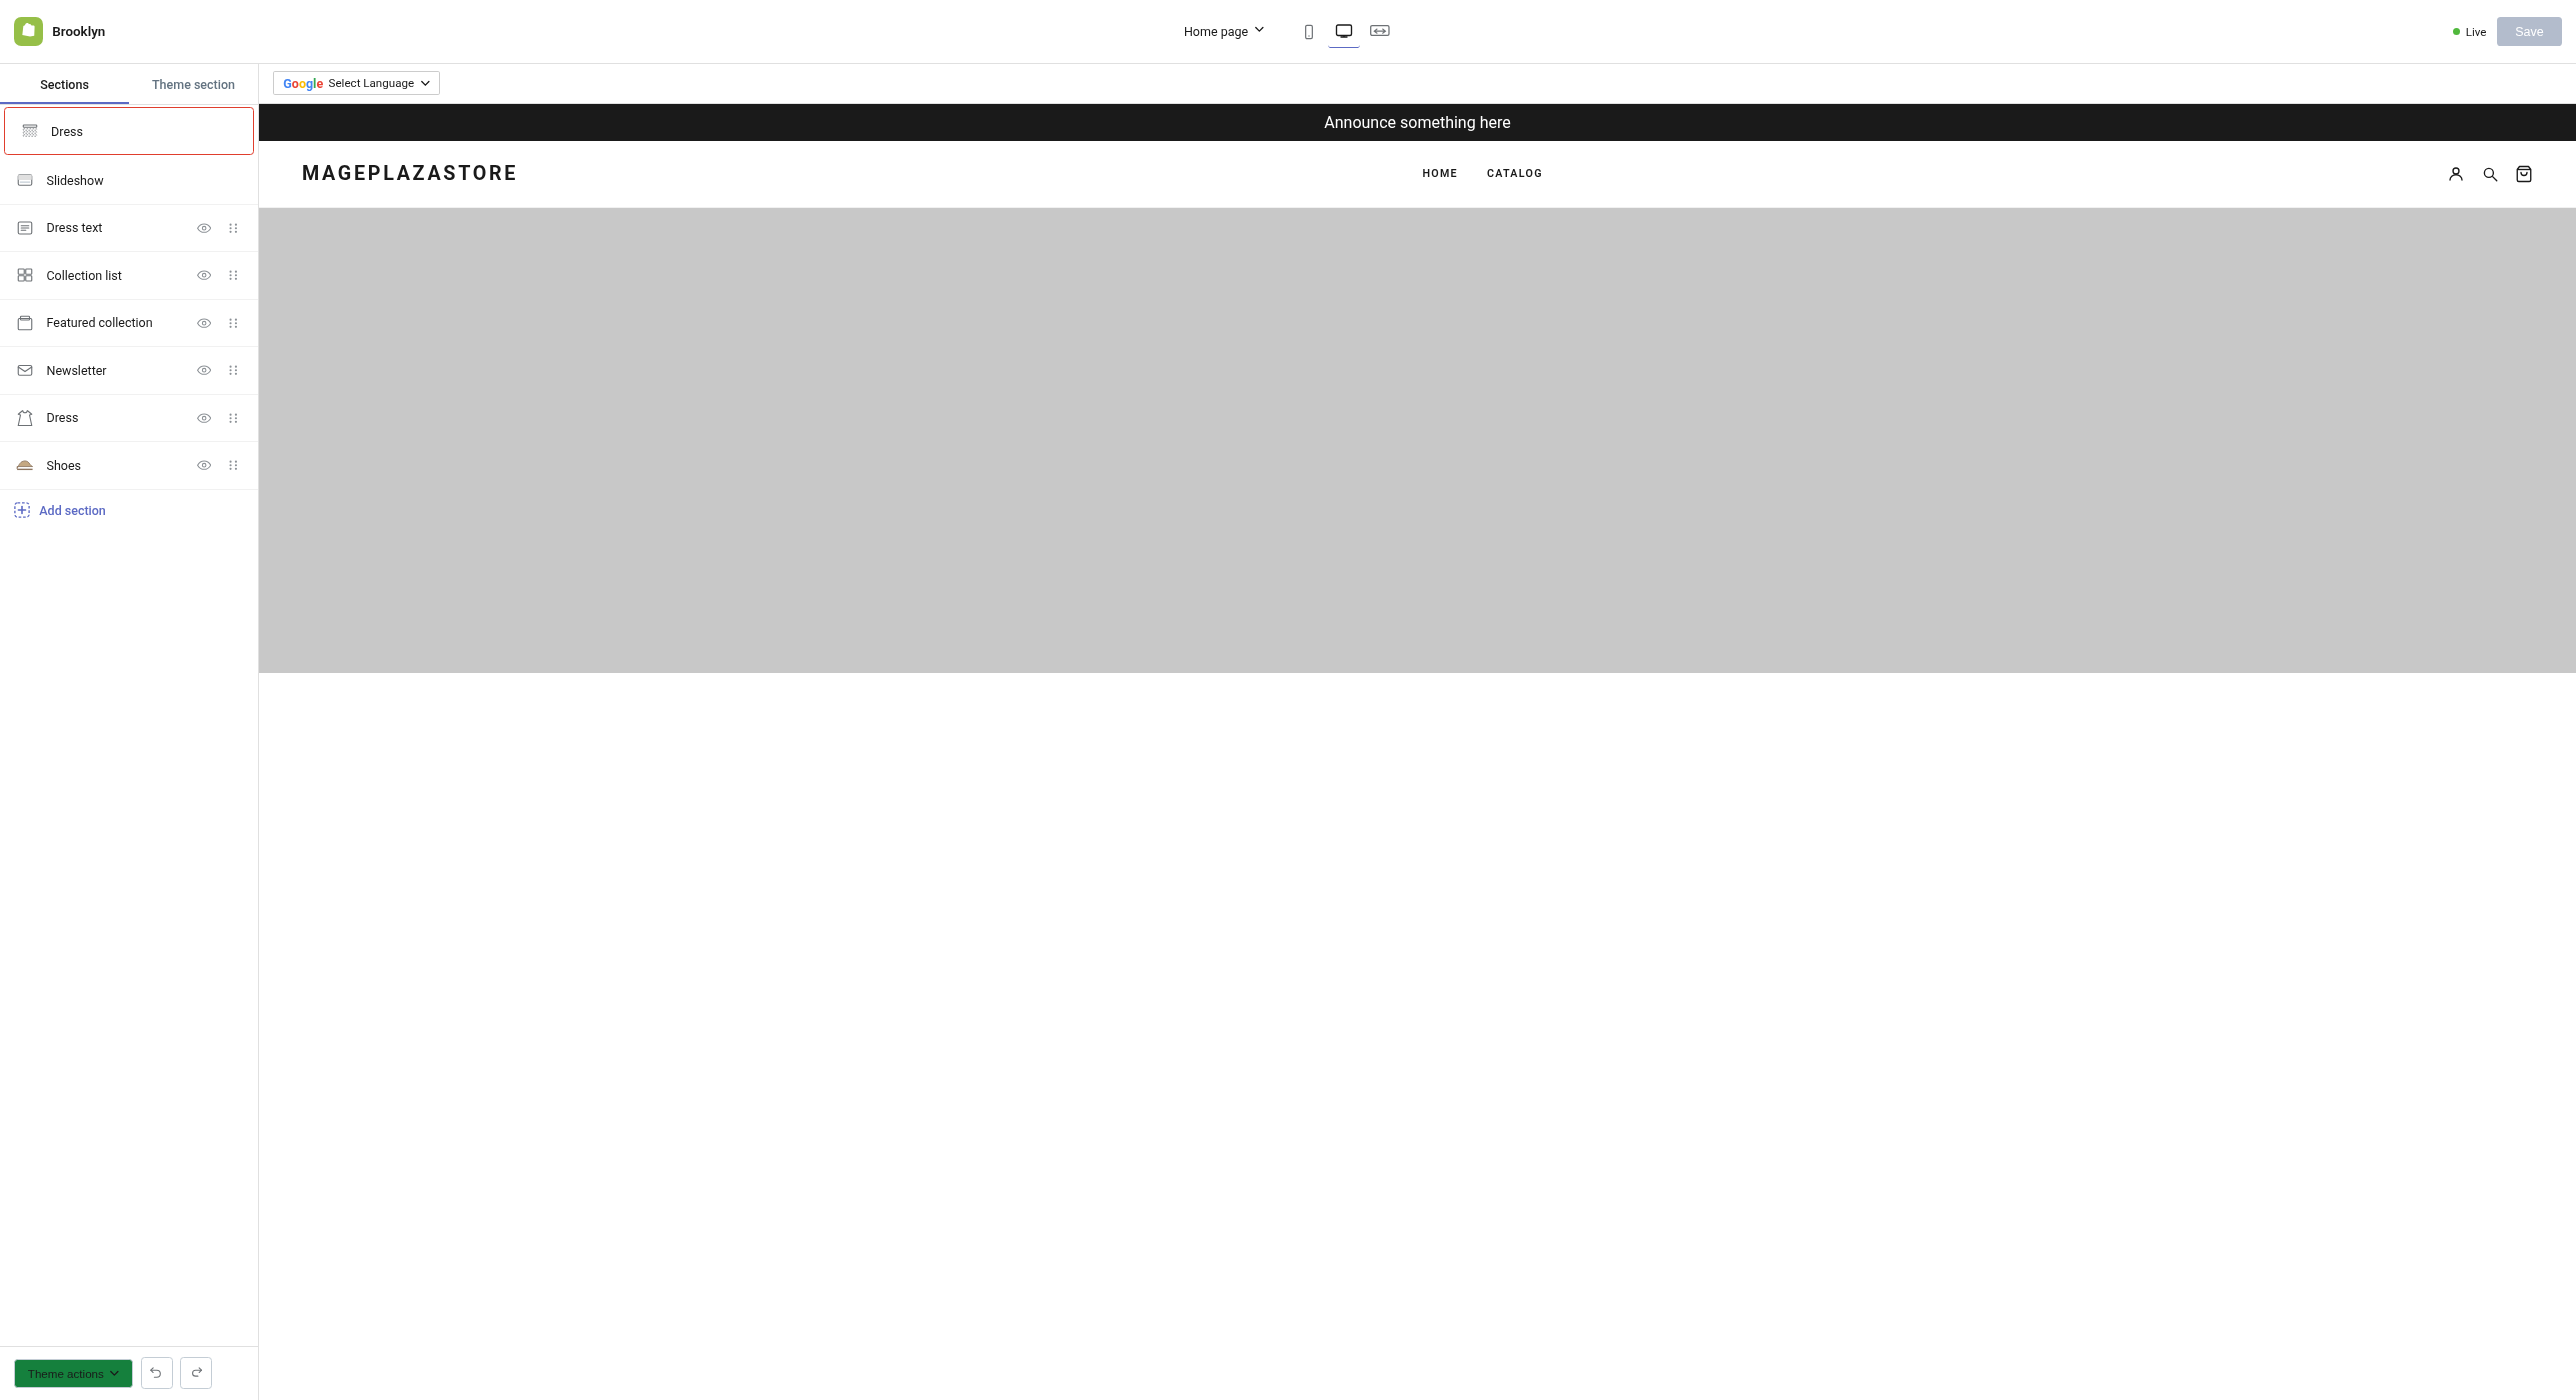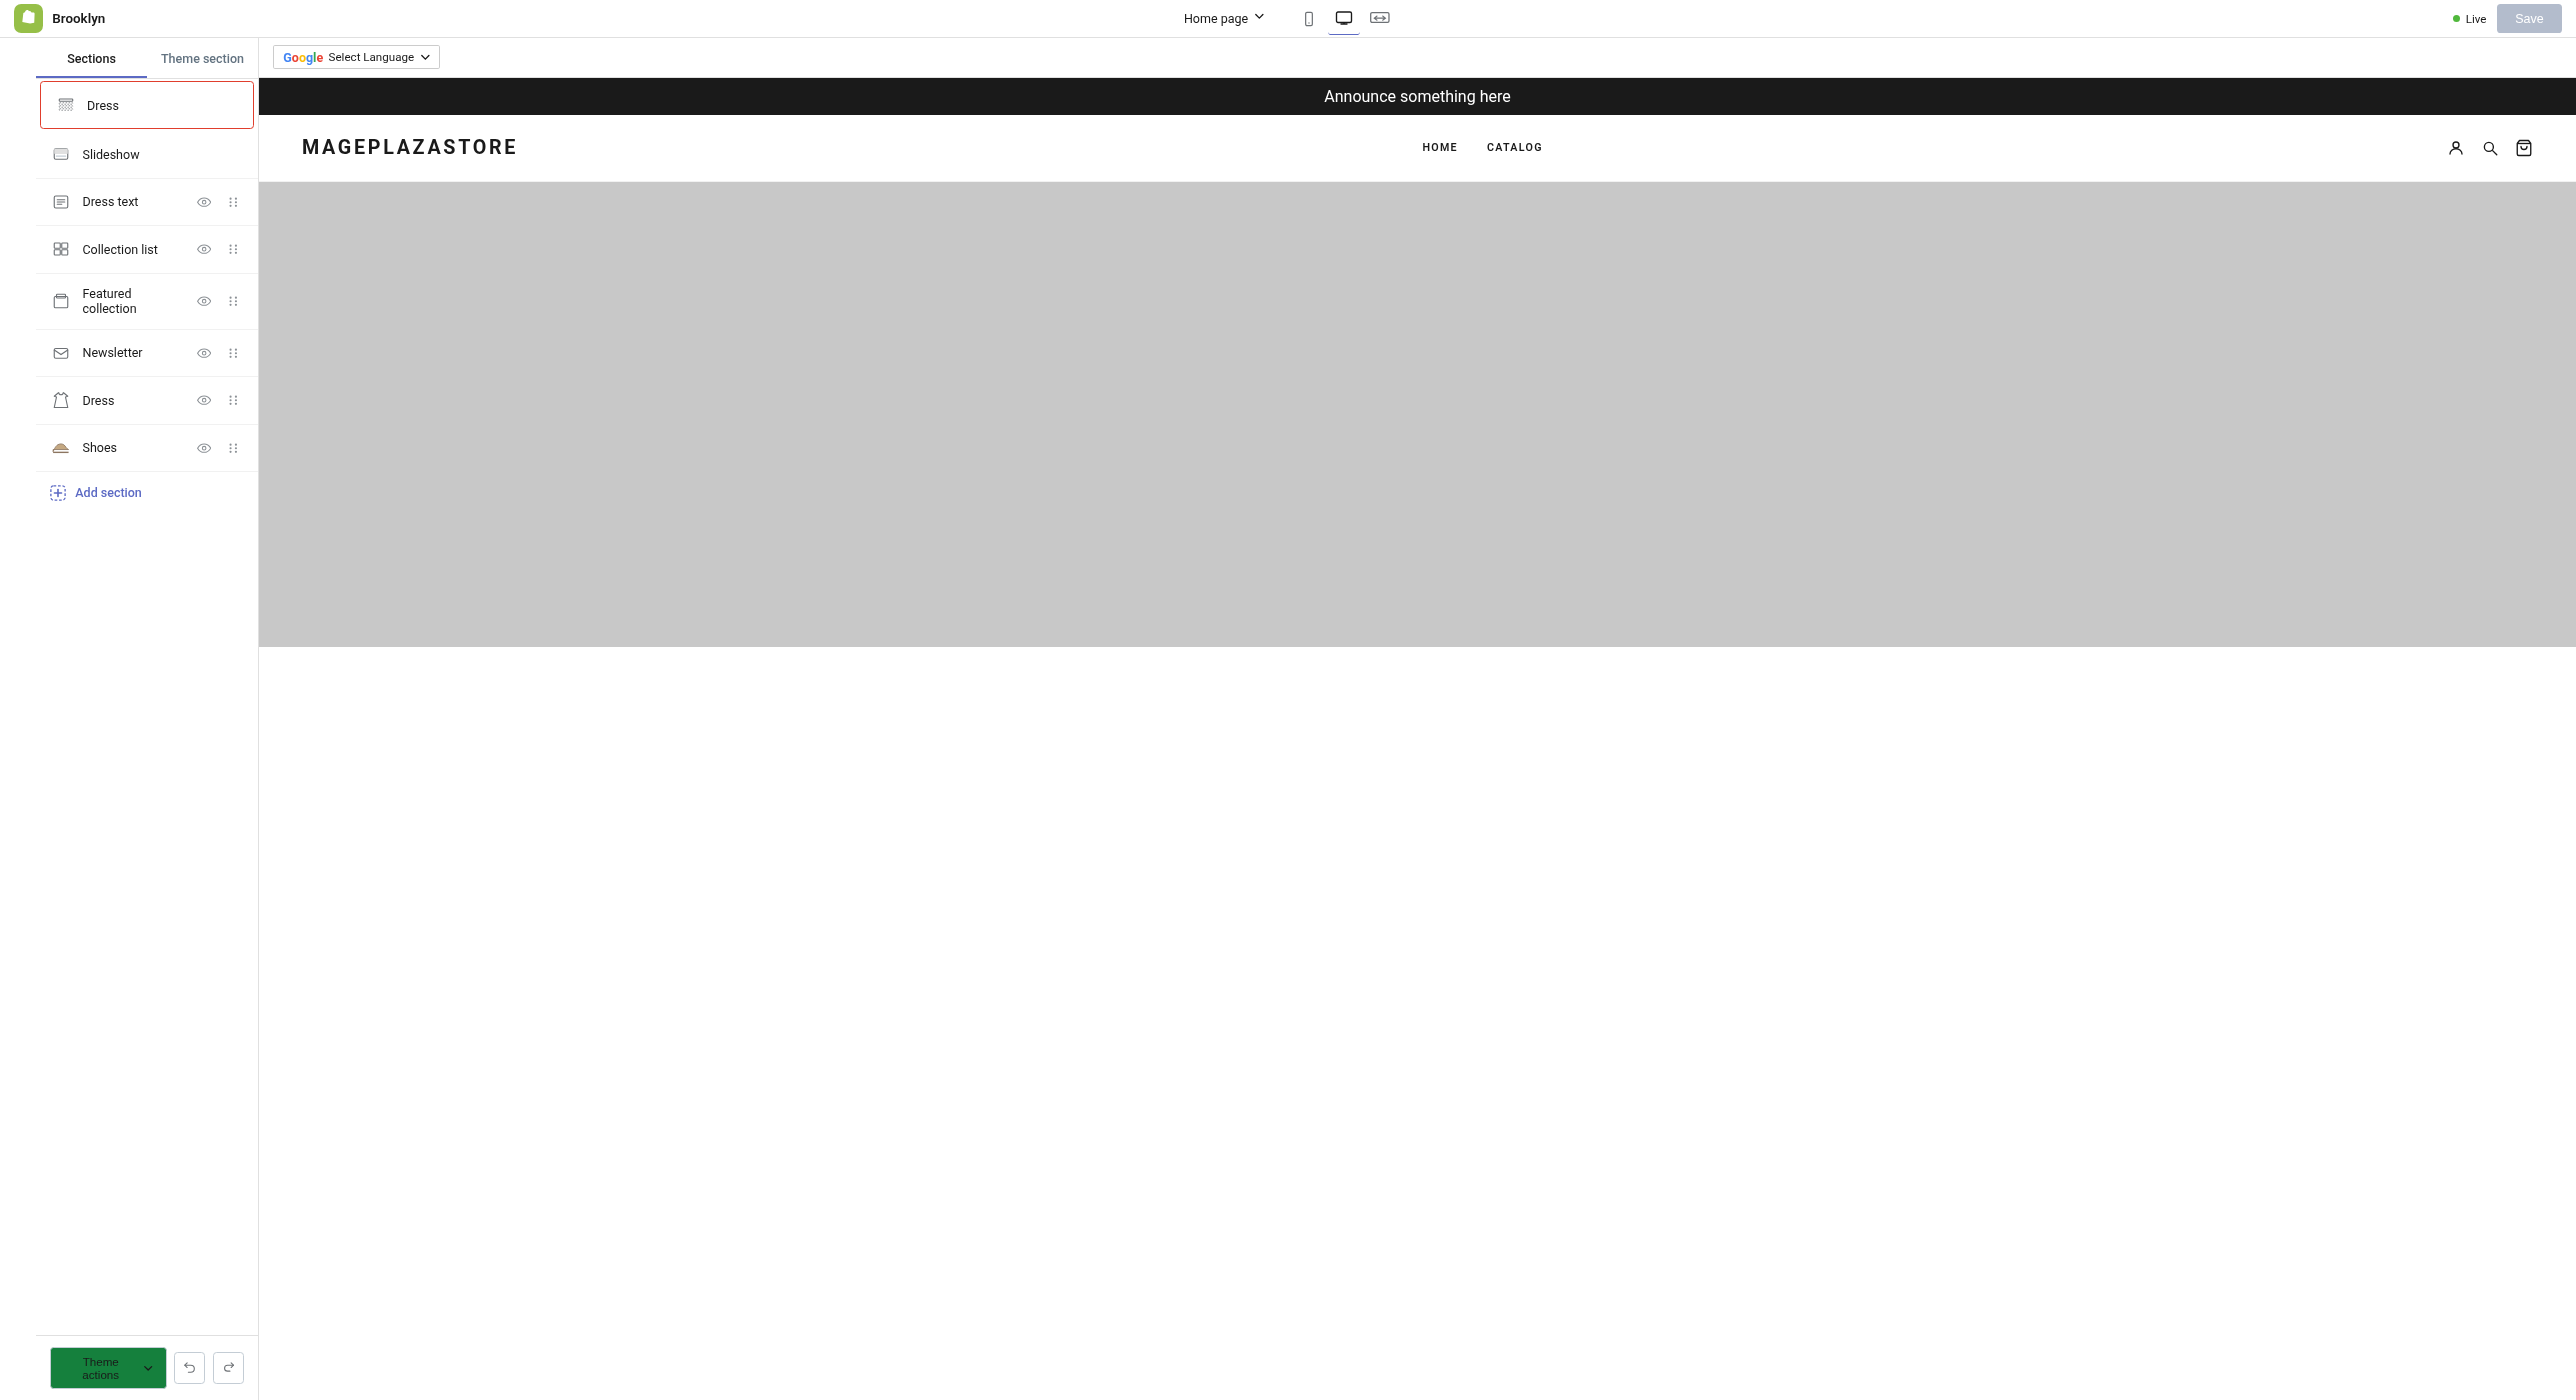--- a/index.html
+++ b/index.html
@@ -1,20 +1,20 @@
 <!DOCTYPE html>
 <html style="font-size:14.3px"><head>
   <meta charset="utf-8">
   <style>
     * { box-sizing: border-box; margin: 0; padding: 0; }
     body { font-family: -apple-system, BlinkMacSystemFont, 'Segoe UI', Roboto, sans-serif; background: #f6f6f7; display: flex; flex-direction: column; height: 100vh; overflow: hidden; }
 
     
     .topbar {
-      display: flex; align-items: center; height: 38px;
+      display: flex; align-items: center; height: 64px;
       background: #fff; border-bottom: 0.9px solid #e0e0e0;
       padding: 0 14.3px; flex-shrink: 0; position: relative; z-index: 10;
     }
     .topbar-logo {
       display: flex; align-items: center; gap: 9px;
       font-size: 13.4px; font-weight: 600; color: #1a1a1a; margin-right: 21.5px;
     }
     .shopify-logo {
       width: 29px; height: 29px; background: #96bf48; border-radius: 7.2px;
       display: flex; align-items: center; justify-content: center; color: white; font-size: 16px; font-weight: bold;
@@ -48,21 +48,21 @@
     }
 
     
     .main-layout {
       display: flex; flex: 1; overflow: hidden;
     }
 
     
     .sidebar {
       width: 259px; background: #fff; border-right: 0.9px solid #e0e0e0;
-      display: flex; flex-direction: column; flex-shrink: 0; padding-left: 36px;
+      display: flex; flex-direction: column; flex-shrink: 0;
     }
     .sidebar-tabs {
       display: flex; border-bottom: 0.9px solid #e0e0e0; flex-shrink: 0;
     }
     .sidebar-tab {
       flex: 1; text-align: center; padding: 12.5px 0; font-size: 12.5px;
       color: #637381; cursor: pointer; position: relative; font-weight: 500;
     }
     .sidebar-tab.active { color: #1a1a1a; }
     .sidebar-tab.active::after {

